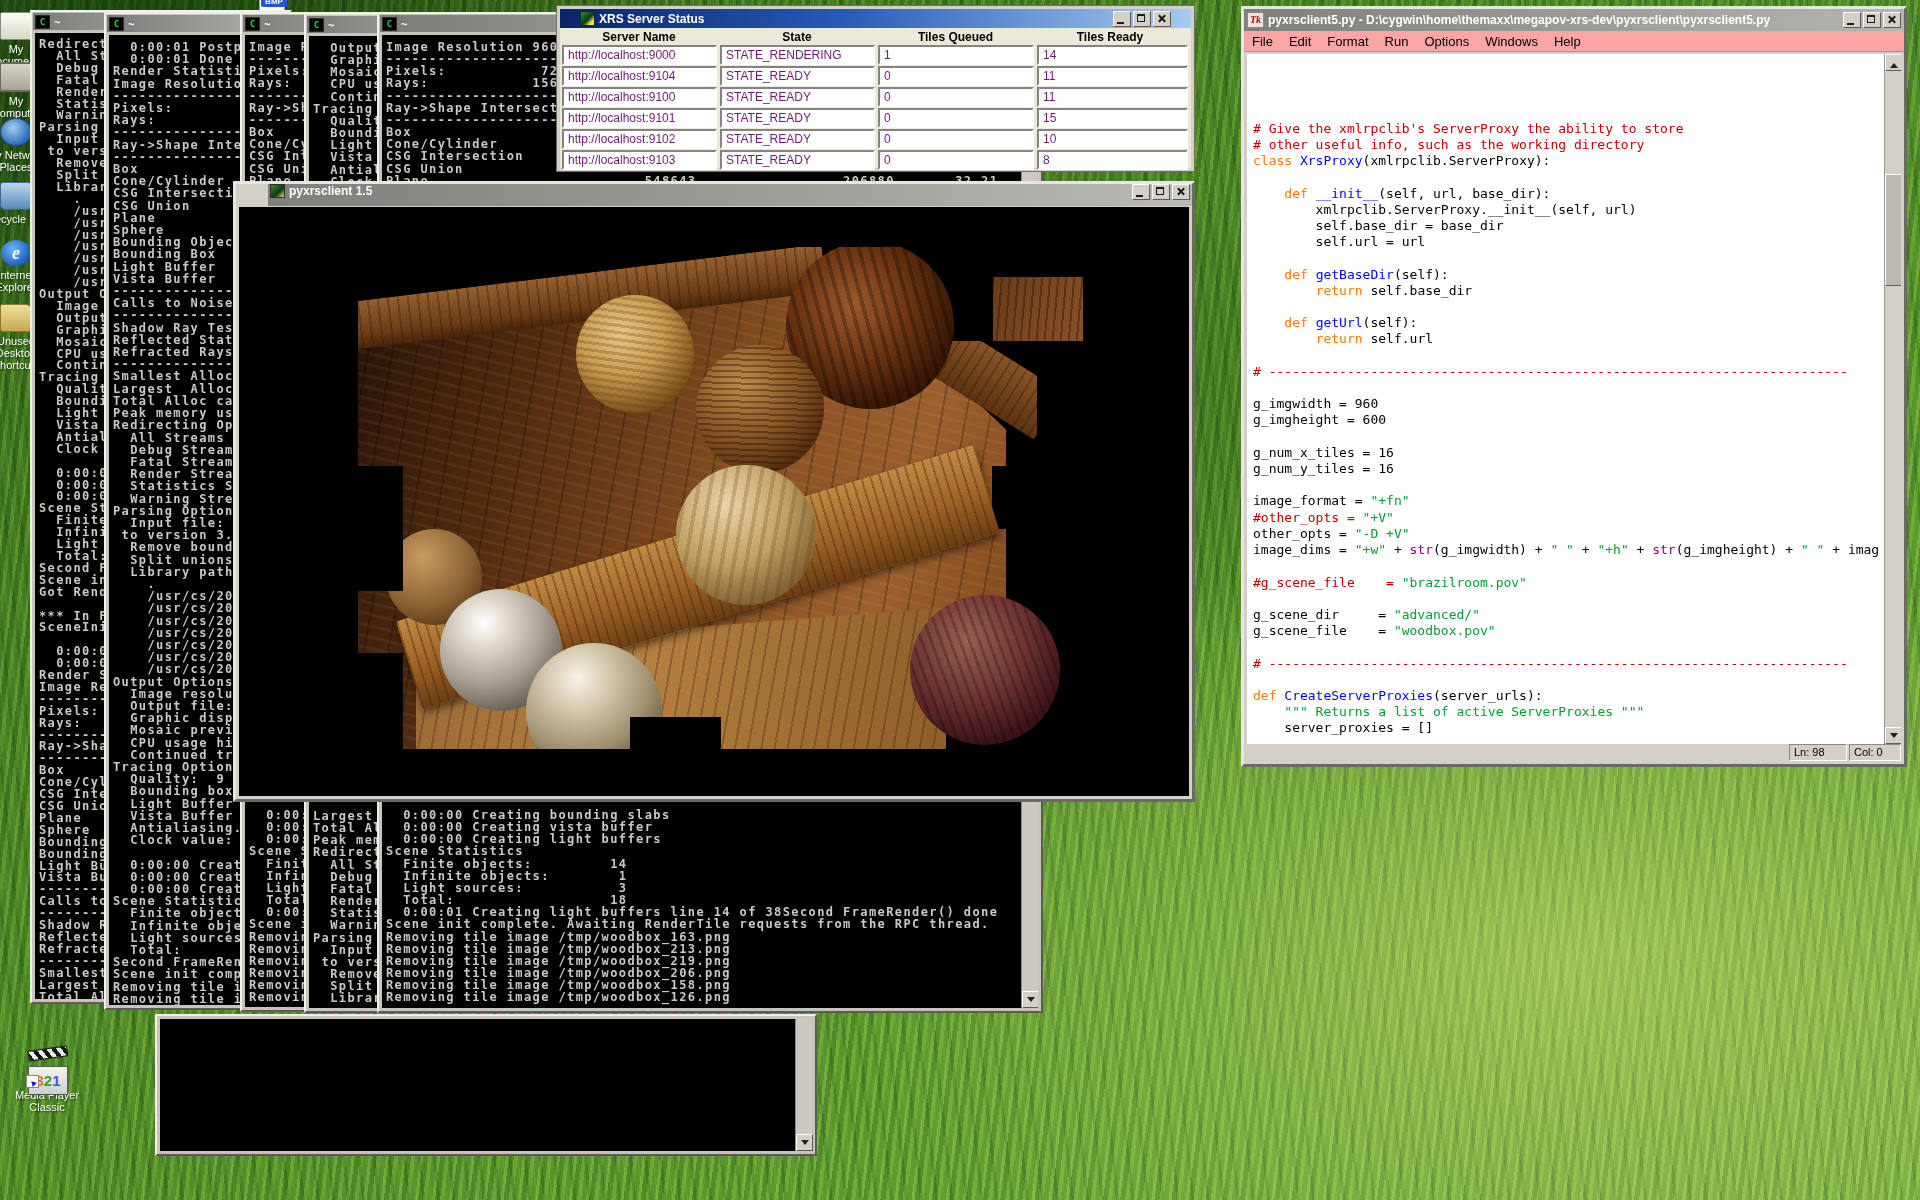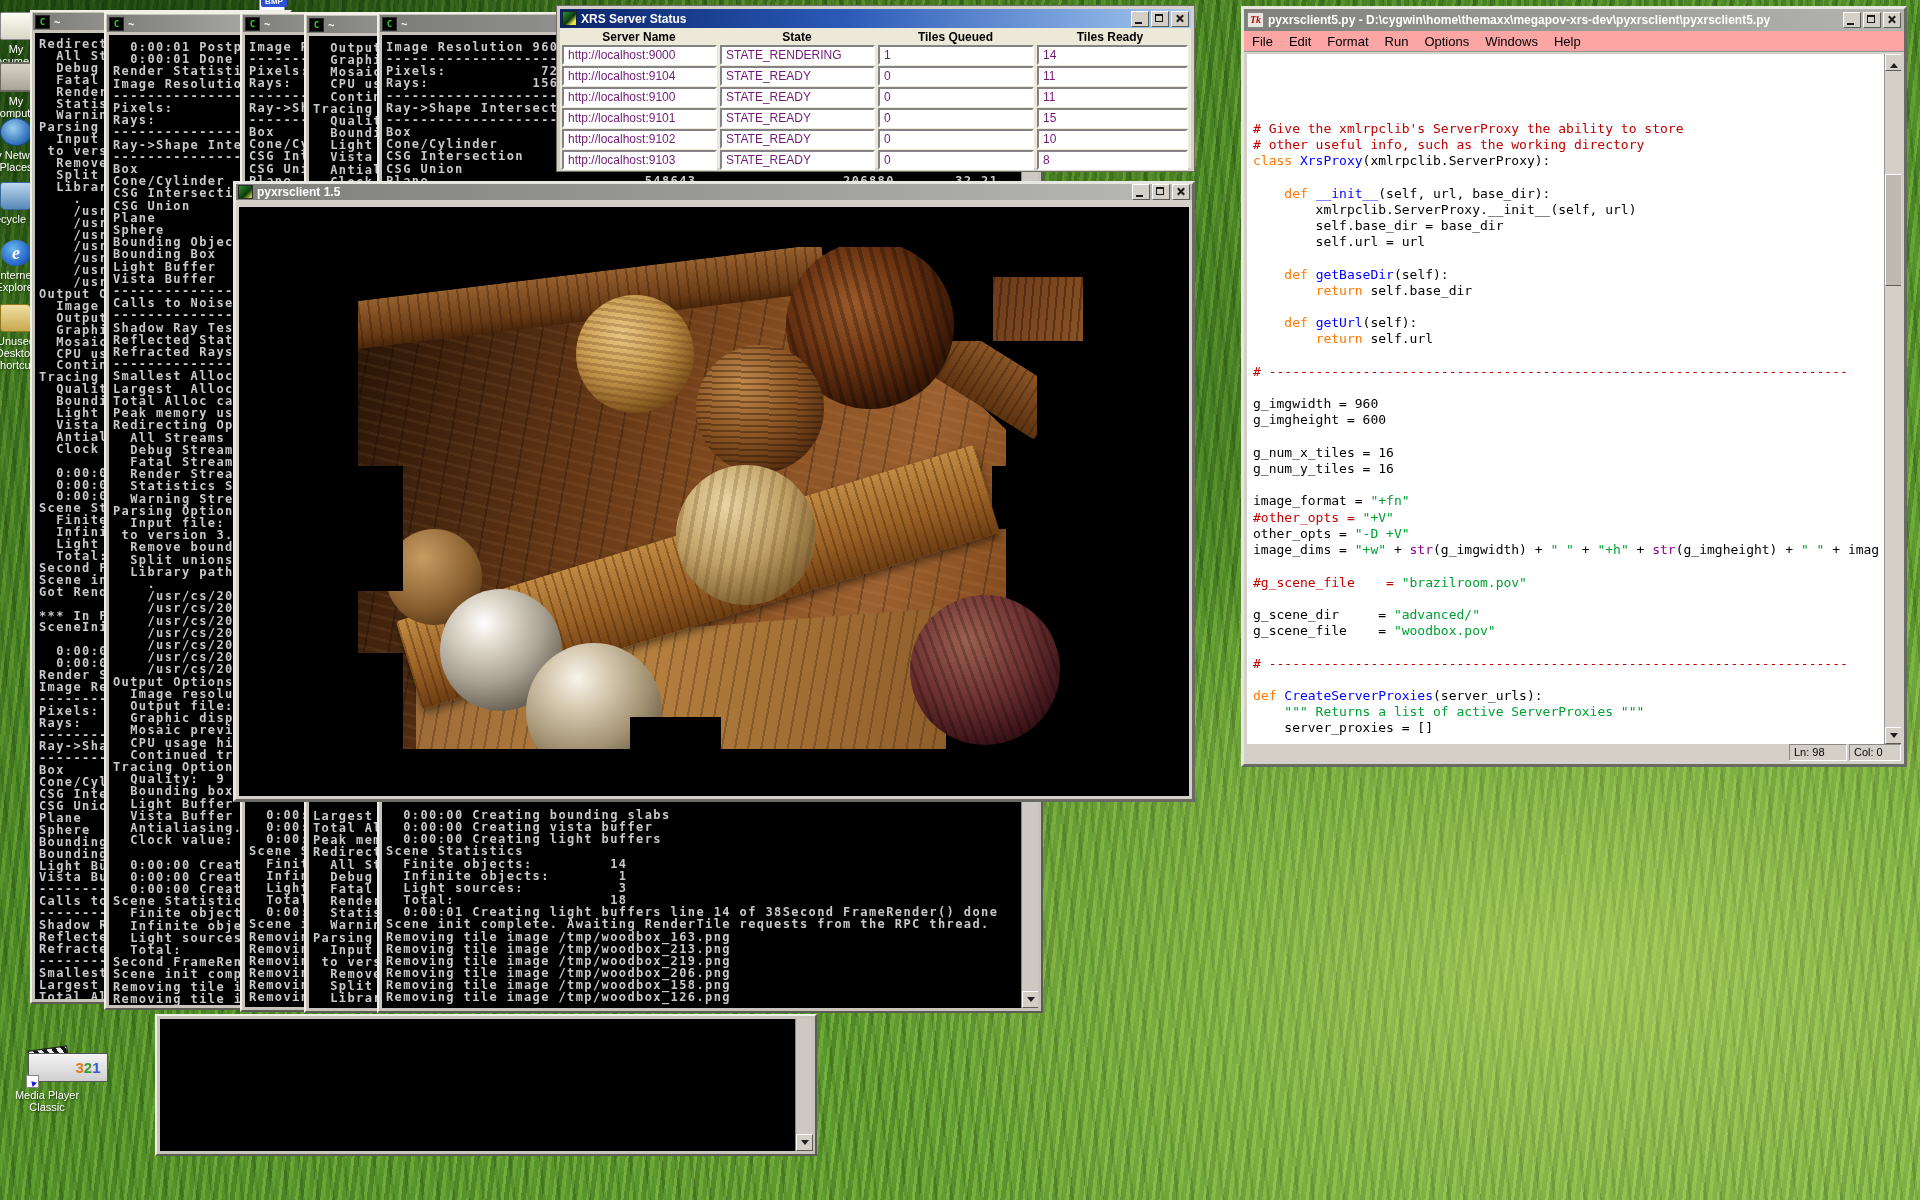--- a/index.html
+++ b/index.html
@@ -32,21 +32,21 @@
   
   #c1{left:30px;top:10px;width:262px;height:994px;z-index:1;}
   #c2{left:104px;top:12px;width:252px;height:998px;z-index:2;}
   #c3{left:240px;top:12px;width:246px;height:1000px;z-index:3;}
   #c4{left:304px;top:13px;width:250px;height:1000px;z-index:4;}
   #c5{left:377px;top:12px;width:666px;height:1001px;z-index:5;}
   #c7{left:155px;top:1014px;width:662px;height:142px;z-index:6;background:#c8c4bc;border:2px solid;border-color:#f0efe8 #5c5c54 #5c5c54 #f0efe8;padding:1px;}
   #c7 .cbody7{position:absolute;left:3px;right:3px;top:3px;bottom:3px;background:#000;}
   
   #xrs{left:557px;top:6px;width:637px;height:165px;z-index:10;background:#ece9d8;border:3px solid #d4d0c8;outline:1px solid #716f64;}
-  .btitle{height:19px;display:flex;align-items:center;padding:0 2px;background:linear-gradient(90deg,#0a246a 0%,#2a5ab8 45%,#a6caf0 100%);}
+  .btitle{height:19px;display:flex;align-items:center;padding:0 20px;background:linear-gradient(90deg,#0a246a 0%,#2a5ab8 45%,#a6caf0 100%);}
   .btitle .wicon{width:13px;height:13px;flex:none;background:linear-gradient(135deg,#2f8f2f 0%,#0c3b0c 55%,#e8e44c 80%);border:1px solid #123;}
   .btitle .ttext{color:#fff;font:bold 12px "Liberation Sans",sans-serif;margin-left:4px;flex:1;white-space:nowrap;overflow:hidden;}
   .wbtns{display:flex;gap:2px;margin-left:4px;}
   .wbtn{width:16px;height:14px;background:#d4d0c8;border:1px solid;border-color:#fff #5c5c54 #5c5c54 #fff;position:relative;}
   .g-min{position:absolute;left:3px;bottom:2px;width:7px;height:2px;background:#1a1a1a;}
   .g-max{position:absolute;left:3px;top:2px;width:8px;height:8px;border:1px solid #1a1a1a;border-top-width:2px;box-sizing:border-box;}
   .g-x1,.g-x2{position:absolute;left:7px;top:2px;width:2px;height:9px;background:#1a1a1a;}
   .g-x1{transform:rotate(45deg);} .g-x2{transform:rotate(-45deg);}
   #xrs-head{display:flex;height:17px;align-items:center;background:#ece9d8;font:12px "Liberation Sans",sans-serif;color:#000;}
   #xrs-head .hcell{text-align:center;font-weight:bold;}
@@ -55,21 +55,21 @@
   #xrs-head .hcell:nth-child(3){width:159px;}
   #xrs-head .hcell:nth-child(4){width:150px;}
   .xrow{display:flex;height:20px;margin:0 1px 1px 2px;}
   .xcell{background:#fff;border:2px solid;border-color:#848284 #fff #fff #848284;box-sizing:border-box;font:12px "Liberation Sans",sans-serif;color:#701a75;padding:1px 0 0 4px;margin-right:3px;white-space:nowrap;overflow:hidden;}
   .xcell:nth-child(1){width:155px;}
   .xcell:nth-child(2){width:155px;}
   .xcell:nth-child(3){width:156px;}
   .xcell:nth-child(4){width:151px;margin-right:0;}
   
   #pyx{left:233px;top:181px;width:962px;height:621px;z-index:9;background:#d4d0c8;border:3px solid;border-color:#e8e6e0 #6a6a64 #6a6a64 #e8e6e0;}
-  #pyx .gtitle{height:16px;display:flex;align-items:center;padding:0 2px;background:linear-gradient(90deg,#7f7f7c,#9d9d9a 55%,#b9b9b5);}
+  #pyx .gtitle{height:22px;display:flex;align-items:flex-start;padding:0 2px;background:linear-gradient(90deg,#7f7f7c,#9d9d9a 55%,#b9b9b5);margin-left:32px;}
   #pyx .pbody{position:absolute;left:3px;right:3px;top:23px;bottom:3px;background:#000;overflow:hidden;}
   #render{position:absolute;left:119px;top:40px;width:725px;height:502px;background:#000;overflow:hidden;}
   .sph{position:absolute;border-radius:50%;}
   .cut{position:absolute;background:#000;}
   #wood-base{position:absolute;left:0;top:18px;width:648px;height:484px;
     clip-path:polygon(0 16%,18% 8%,55% 0,78% 6%,100% 34%,100% 100%,0 100%);
     background:
       repeating-linear-gradient(100deg, rgba(0,0,0,.22) 0 2px, transparent 2px 24px),
       repeating-linear-gradient(14deg, rgba(255,200,120,.06) 0 3px, transparent 3px 11px),
       linear-gradient(108deg,#241105,#4a2810 22%,#6b3b18 40%,#8a5224 60%,#9c6030 78%,#7c4517);}
@@ -115,21 +115,21 @@
   .dicon .lab{color:#fff;font:11px "Liberation Sans",sans-serif;text-shadow:1px 1px 2px #1a3508;margin-top:3px;}
   .ig{width:30px;height:26px;margin:0 auto;}
   .ig-doc{background:linear-gradient(180deg,#fdfdf2,#d8d8c8);border:1px solid #888;border-radius:2px;}
   .ig-pc{background:linear-gradient(180deg,#d8d4c8,#a8a498);border:2px solid #6a6a60;border-radius:3px;}
   .ig-net{background:radial-gradient(circle at 40% 35%,#9cd0f0,#2a6ab8 70%);border-radius:50%;border:1px solid #1a4a88;}
   .ig-bin{background:linear-gradient(180deg,#bcd8ee,#5888b8);border-radius:3px 3px 5px 5px;border:1px solid #3a6898;}
   .ig-ie{background:radial-gradient(circle at 40% 35%,#6ab8f0,#1a55c0 75%);border-radius:50%;color:#fff;font:bold italic 18px/26px "Liberation Serif",serif;}
   .ig-un{background:linear-gradient(180deg,#f0e0a0,#c8a850);border-radius:2px 6px 3px 3px;border:1px solid #907820;}
   #mpc .clap{width:42px;height:38px;margin:0 auto;position:relative;}
   .clap-top{position:absolute;left:2px;top:0;width:38px;height:9px;background:repeating-linear-gradient(60deg,#161616 0 4px,#ececec 4px 8px);transform:rotate(-8deg);border:1px solid #222;}
-  .clap-body{position:absolute;left:2px;top:5px;width:38px;height:27px;background:linear-gradient(180deg,#f4f4f4,#cfcfcf);border:1px solid #555;font:bold 15px/27px "Liberation Sans",sans-serif;padding-left:40px;}
+  .clap-body{position:absolute;left:2px;top:18px;width:38px;height:27px;background:linear-gradient(180deg,#f4f4f4,#cfcfcf);border:1px solid #555;font:bold 15px/27px "Liberation Sans",sans-serif;}
   .clap-body .n3{color:#e07818;} .clap-body .n2{color:#3a9a3a;} .clap-body .n1{color:#3a5ae0;}
   .sc-arrow{position:absolute;left:0px;bottom:-2px;width:11px;height:11px;background:#fff;border:1px solid #888;}
   .sc-arrow:after{content:"";position:absolute;left:2px;top:2px;width:0;height:0;border:3px solid transparent;border-bottom:5px solid #1a1ae0;transform:rotate(-45deg);}
   #bmpicon{position:absolute;left:251px;top:-6px;width:40px;height:22px;z-index:0;}
   .bmp-page{position:absolute;left:8px;top:0;width:24px;height:20px;background:#fff;border:1px solid #99c;}
   .bmp-tag{position:absolute;left:10px;top:2px;width:26px;height:11px;background:#2a50d8;color:#fff;font:bold 8px/11px "Liberation Sans",sans-serif;text-align:center;border-radius:2px;}
 </style>
 </head>
 <body>
 

